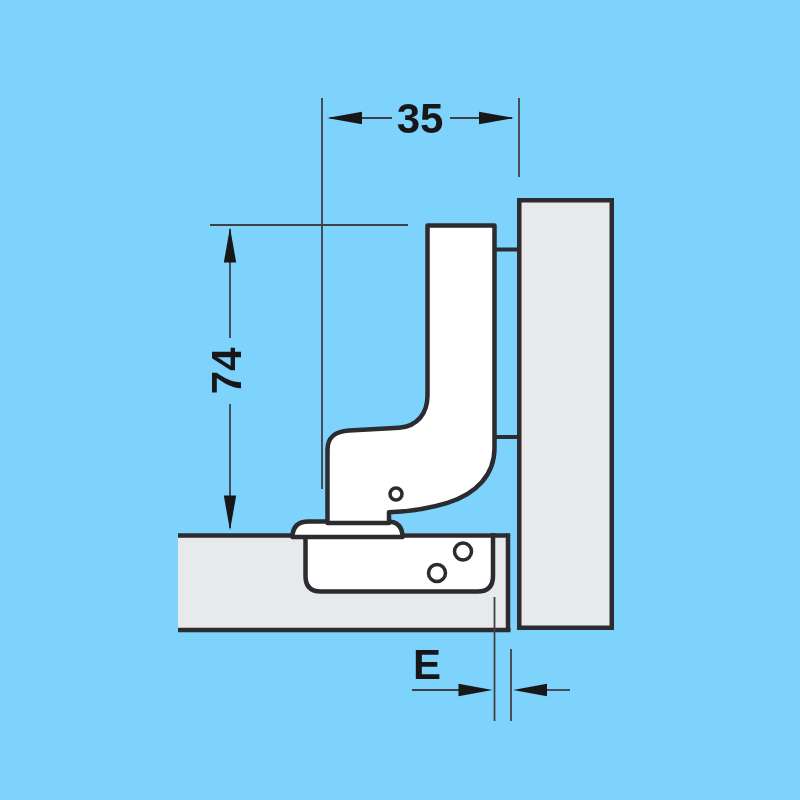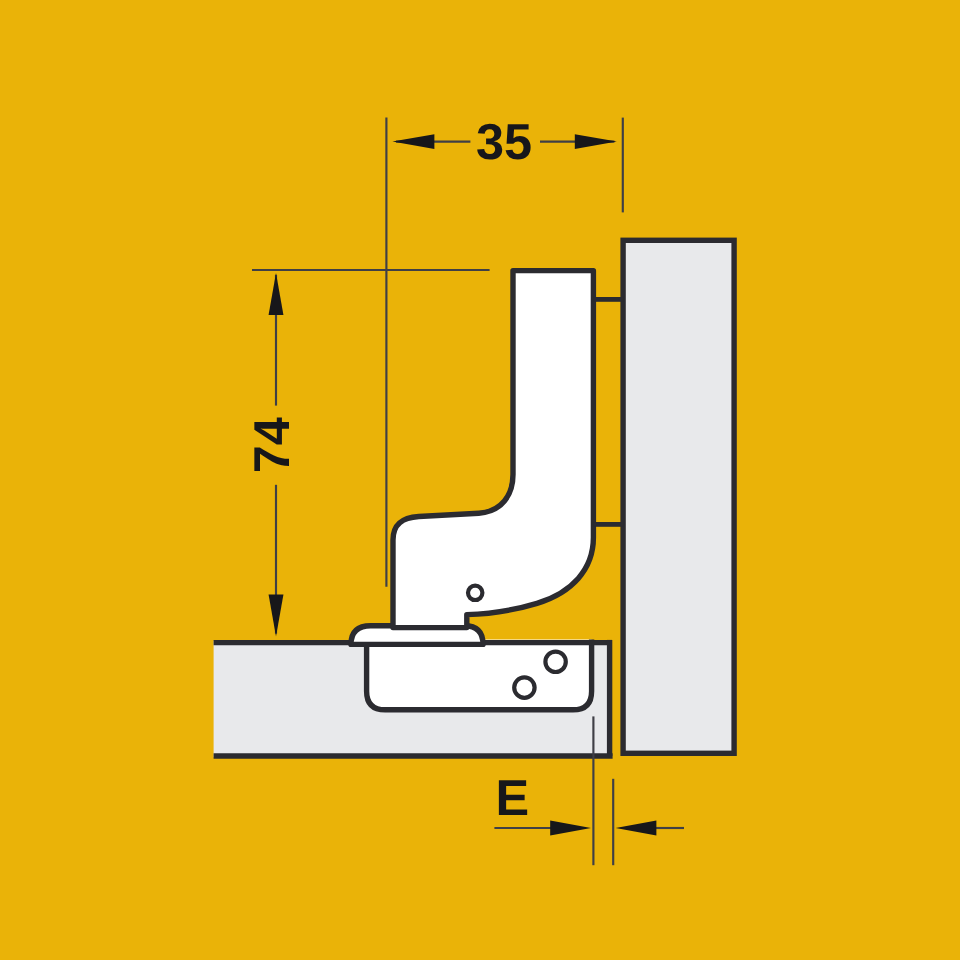--- a/index.html
+++ b/index.html
@@ -1,16 +1,16 @@
 <!DOCTYPE html>
 <html><head>
 <meta charset="utf-8">
 <style>
   html,body{margin:0;padding:0;background:#ffffff;}
-  .stage{width:800px;height:800px;position:relative;background:#eab308;
+  .stage{width:800px;height:800px;position:relative;background:#7dd3fc;
          font-family:"Liberation Sans", sans-serif;}
   svg{display:block;}
   .edge{stroke:#2b2b30;stroke-width:4.5;fill:none;stroke-linecap:butt;}
   .outline{fill:#ffffff;stroke:#2b2b30;stroke-width:4.5;stroke-linejoin:round;}
   .outline-open{fill:#ffffff;stroke:#2b2b30;stroke-width:4.5;stroke-linejoin:round;}
   .panel-rect{stroke:#2b2b30;stroke-width:4.5;}
   .bracket{stroke:#2b2b30;stroke-width:4;fill:none;}
   .thin{stroke:#3f3f46;stroke-width:1.8;fill:none;}
   .arrow{fill:#17171a;stroke:none;}
   .hole{fill:#ffffff;stroke:#2b2b30;stroke-width:3.5;}

